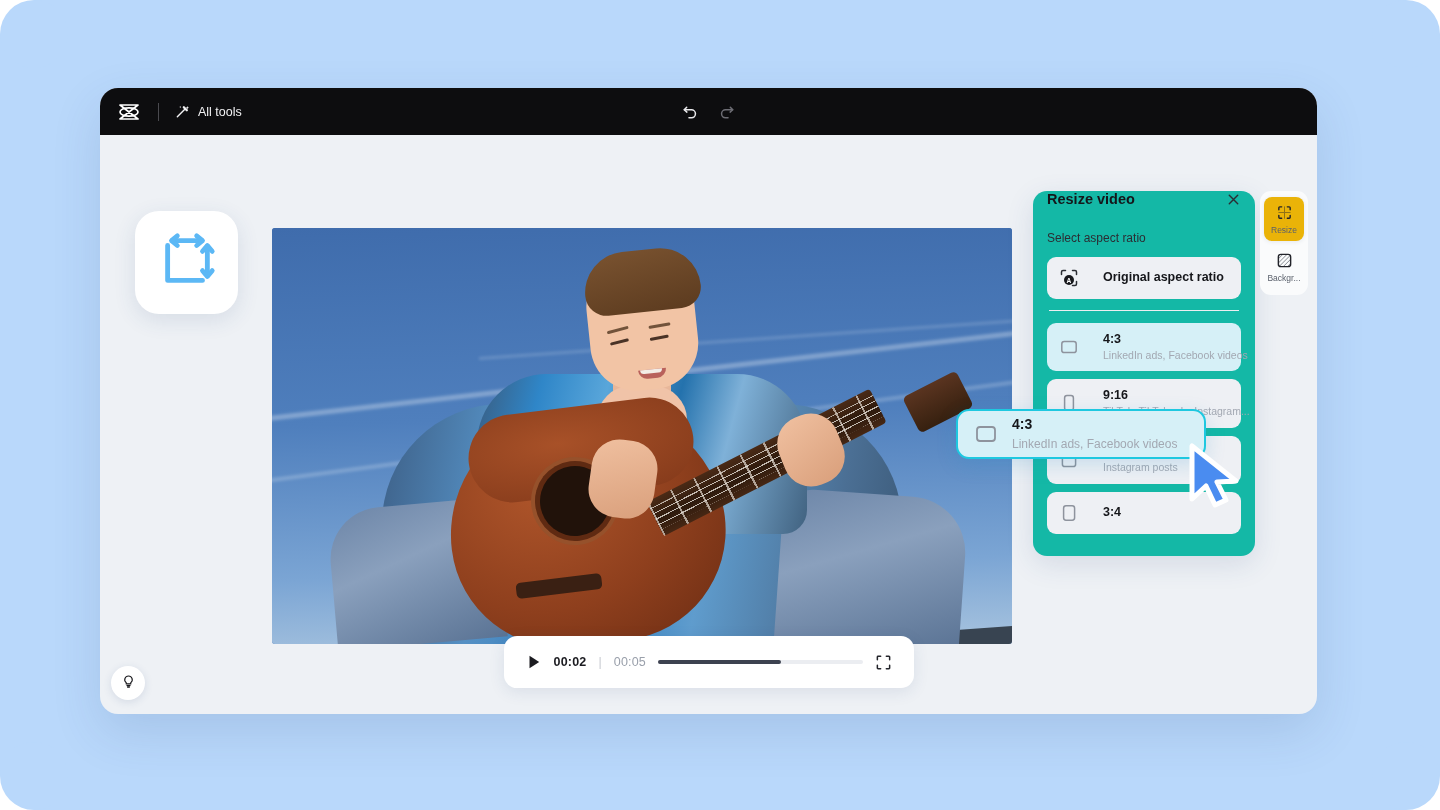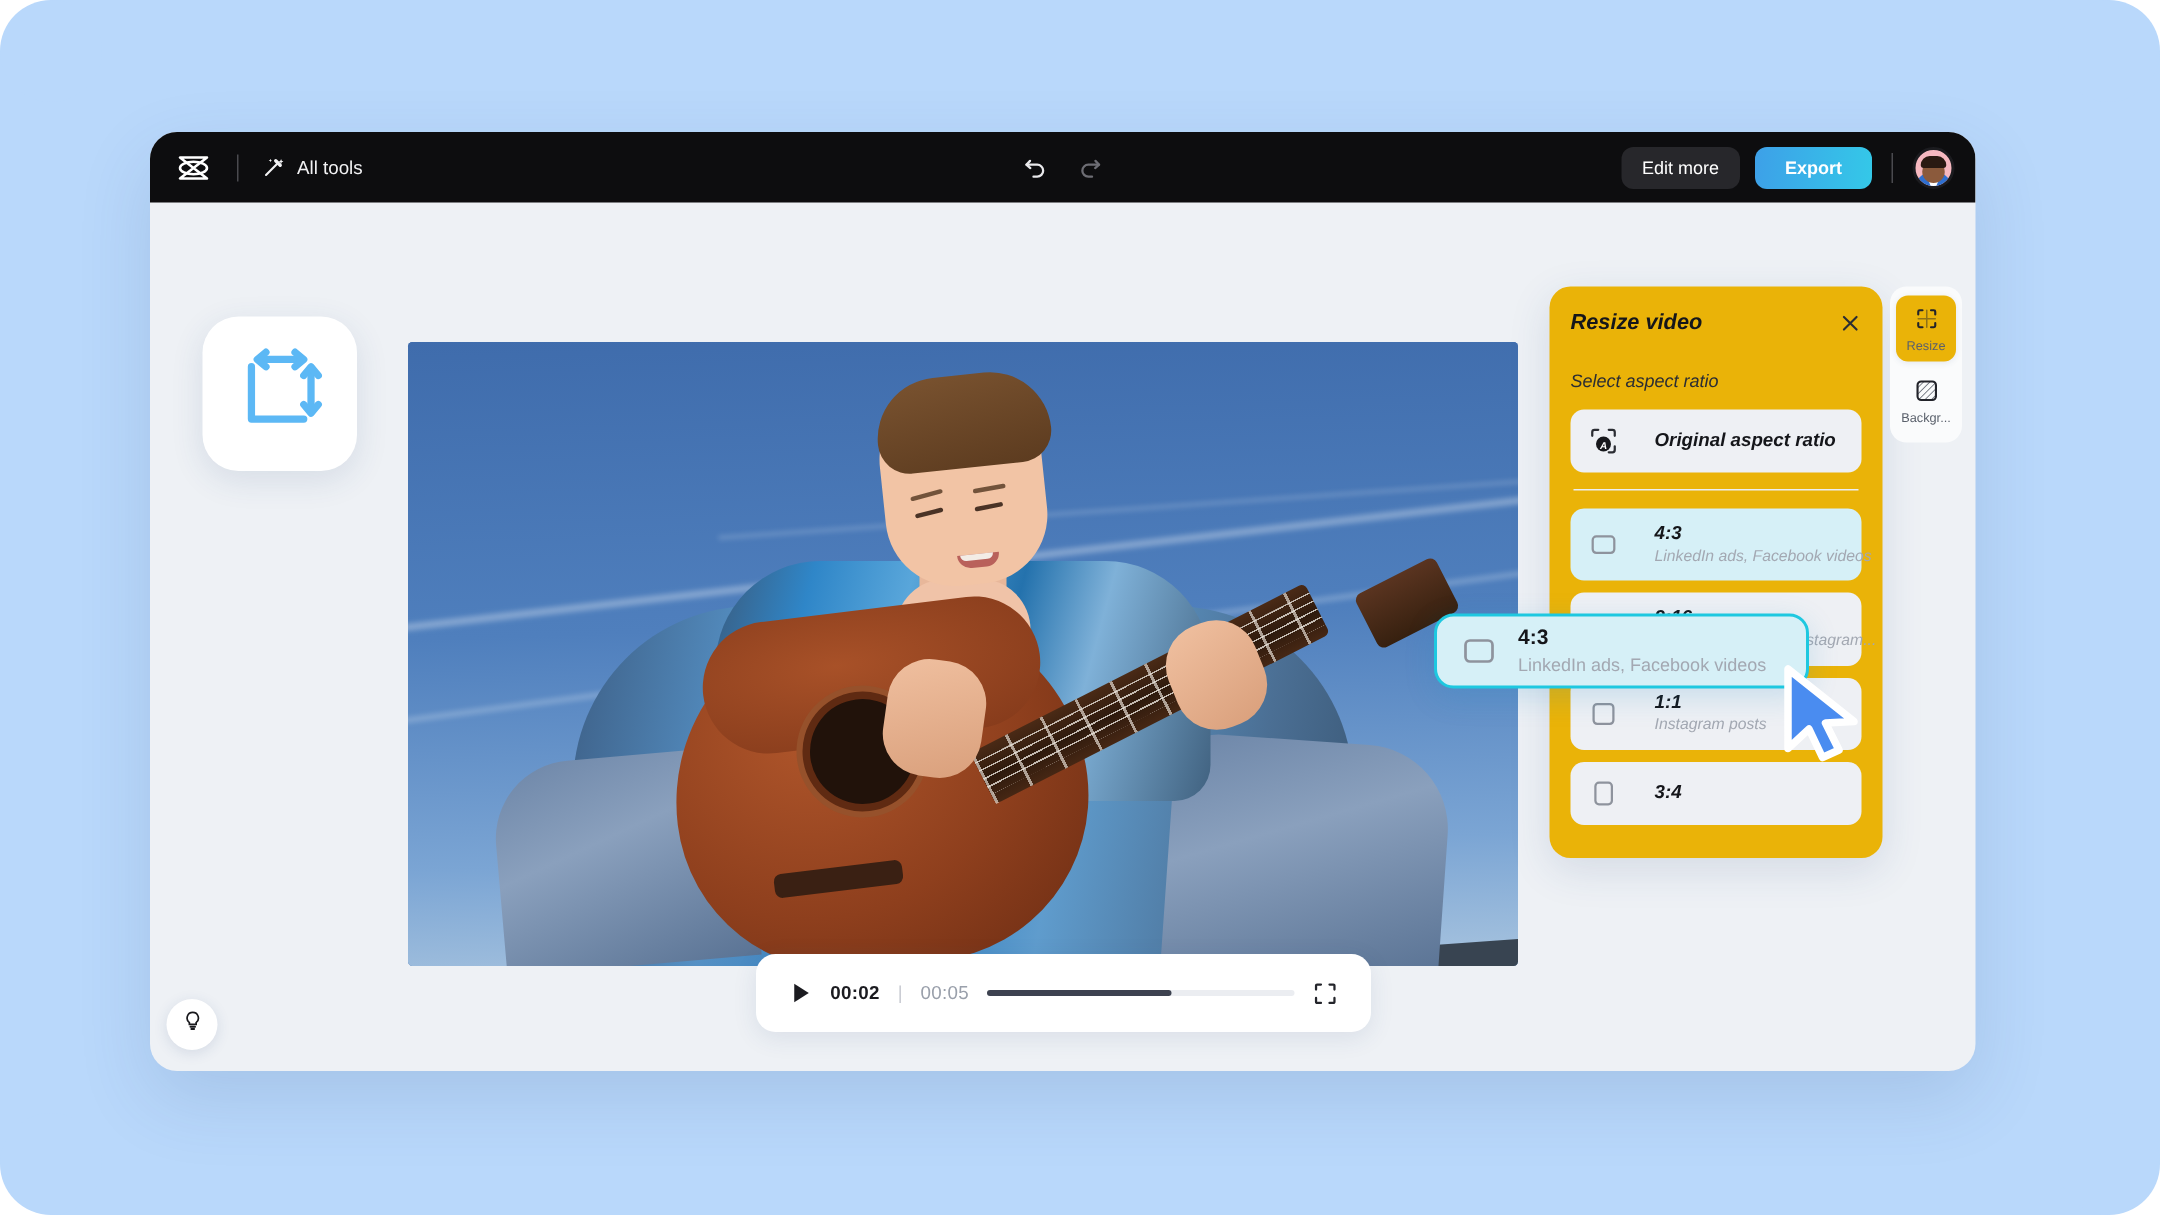--- a/index.html
+++ b/index.html
@@ -223,25 +223,24 @@
   .time-sep { font-size: 12.5px; color: #c8cbd2; }
   .time-tot { font-size: 12.5px; color: #9aa0ab; letter-spacing: .2px; }
   .track { flex: 1; height: 4px; background: #ebedf1; border-radius: 3px; position: relative; cursor: pointer; }
   .track-fill { position: absolute; left: 0; top: 0; bottom: 0; background: #3d4250; border-radius: 3px; }
   .fs-ico { width: 17px; height: 17px; cursor: pointer; flex: none; }
 
   
   .panel {
     position: absolute; right: 62px; top: 56px;
     width: 222px; max-height: 455px;
-    background: #eab308; border-radius: 14px;
-    padding: 16px 14px 14px;
+    background: #14b8a6; border-radius: 14px;
+    padding: 0 14px 14px;
     box-shadow: 0 8px 28px rgba(40,70,120,.13);
     overflow: hidden;
-    font-style: italic;
   }
   .panel-head { display: flex; align-items: center; justify-content: space-between; margin-bottom: 16px; }
   .panel-title { font-size: 14.5px; font-weight: bold; color: #15161a; }
   .close-ico { width: 15px; height: 15px; cursor: pointer; }
   .panel-sub { font-size: 12px; color: #2b2d33; margin-bottom: 12px; margin-top: 24px; }
 
   .ratio-item {
     display: flex; align-items: center; gap: 24px;
     background: #eef0f4; border-radius: 9px;
     padding: 9px 12px; margin-bottom: 8px; cursor: pointer; min-height: 42px;
@@ -332,31 +331,20 @@
         </svg>
       </span>
       <span class="histbtn">
         <svg viewBox="0 0 20 20" width="19" height="19" fill="none" stroke="#6d6d74" stroke-width="1.6" stroke-linecap="round" stroke-linejoin="round">
           <path d="M14 5.5 L16.6 8.2 L13.8 10.6"></path>
           <path d="M16.4 8.2 H9 a4.2 4.2 0 0 0 0 8.4 H11.6"></path>
         </svg>
       </span>
     </div>
 
-    <div class="topright">
-      <button class="btn-editmore">Edit more</button>
-      <button class="btn-export">Export</button>
-      <div class="sep2"></div>
-      <div class="avatar">
-        <div class="av-body"></div>
-          <div class="av-shirt"></div>
-        <div class="av-face"></div>
-          <div class="av-hair"></div>
-      </div>
-    </div>
   </div>
 
   <div class="workspace">
 
     <div class="tool-tile">
       <span>
         <svg viewBox="0 0 64 64" width="62" height="62" fill="none" stroke="#5cb8f5" stroke-width="5" stroke-linecap="round" stroke-linejoin="round">
           <path d="M12 16 V52 H48"></path>
           <path d="M17 11 H47"></path>
           <path d="M22 6 L16 11 L22 16"></path>

